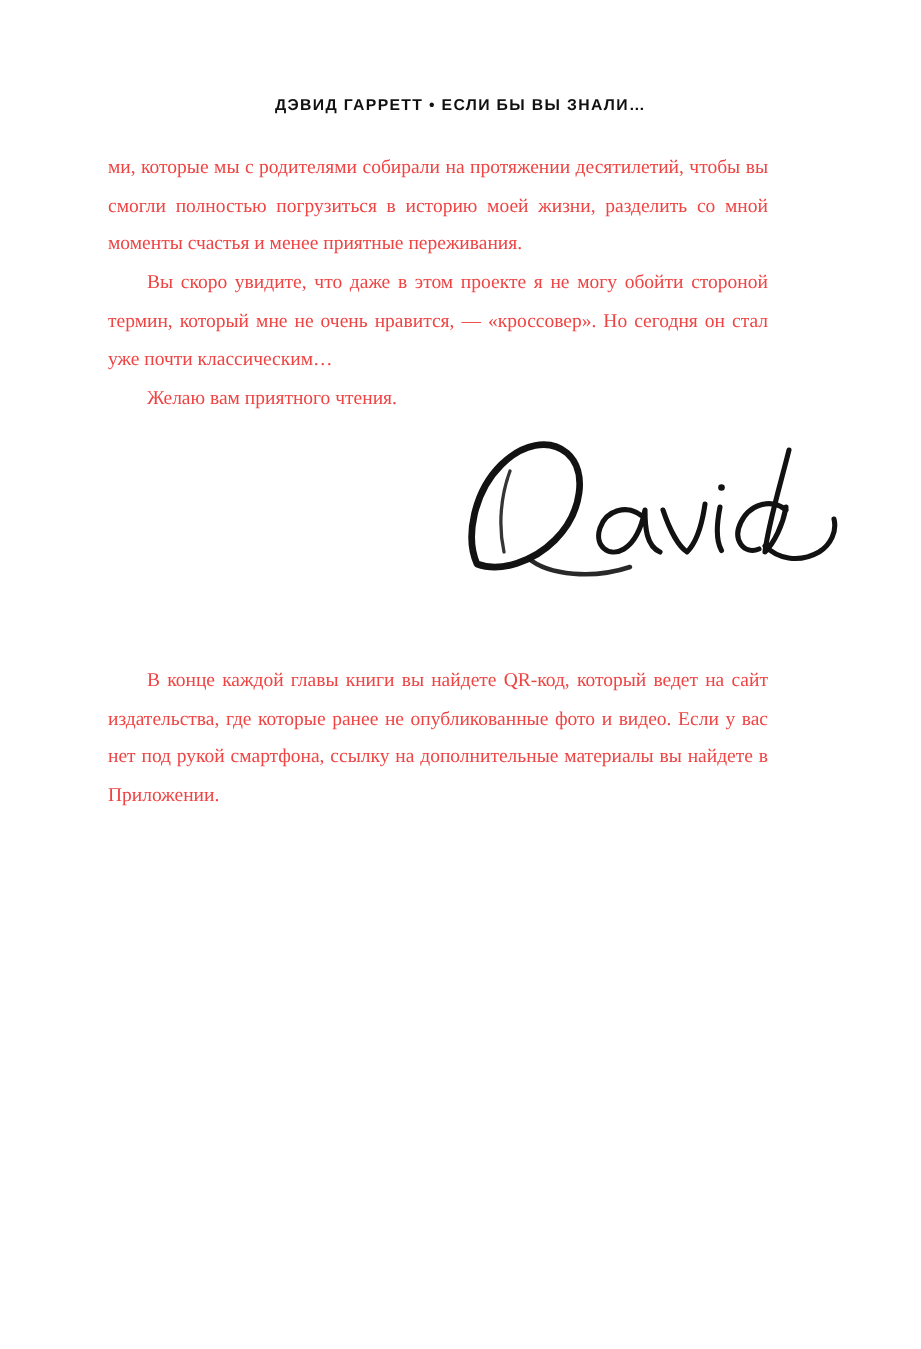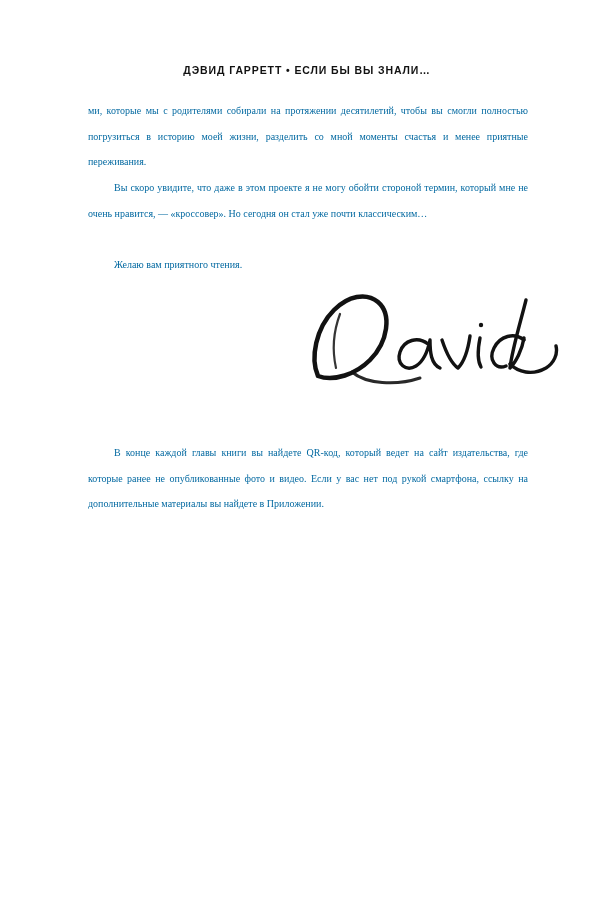--- a/index.html
+++ b/index.html
@@ -30,26 +30,26 @@
     width: 614px;
     text-align: center;
     font-family: "Liberation Sans", sans-serif;
     font-size: 10.5px;
     letter-spacing: 0.9px;
     color: #111111;
     font-weight: 600;
   }
   .body-block {
     position: absolute;
-    left: 88px;
+    left: 72px;
     width: 440px;
-    font-size: 10px;
+    font-size: 13px;
     line-height: 25.6px;
     text-align: justify;
-    color: #0369a1;
+    color: #ef4444;
   }
   .body-block p {
     margin: 0;
   }
   .indent {
     text-indent: 26px;
   }
   #para-1 { top: 98px; }
   #para-2 { top: 175px; }
   #para-3 { top: 252px; }

